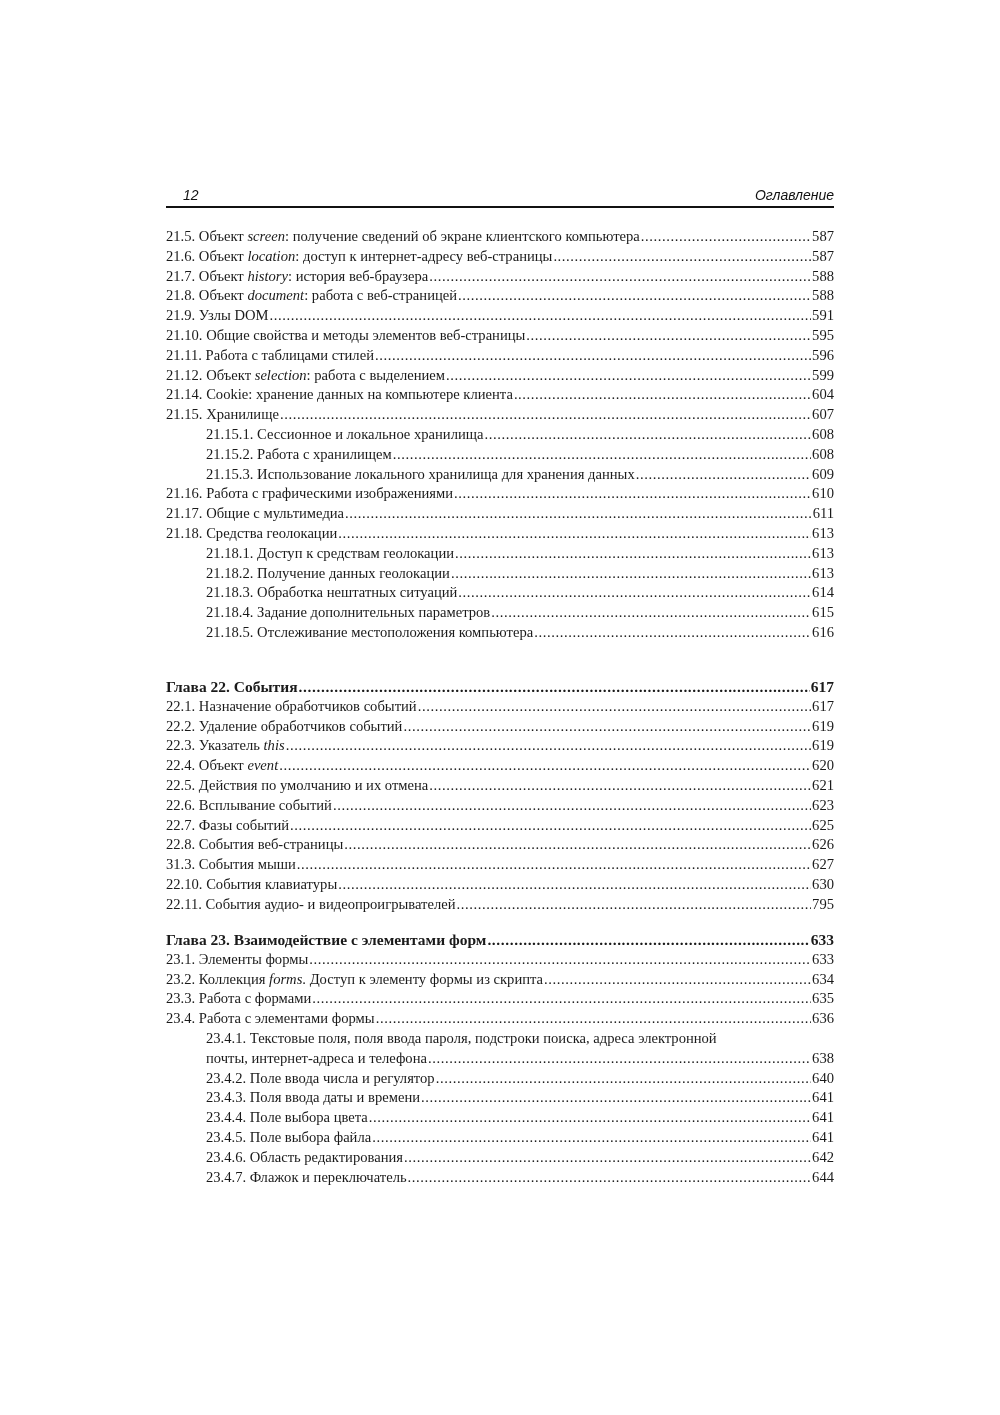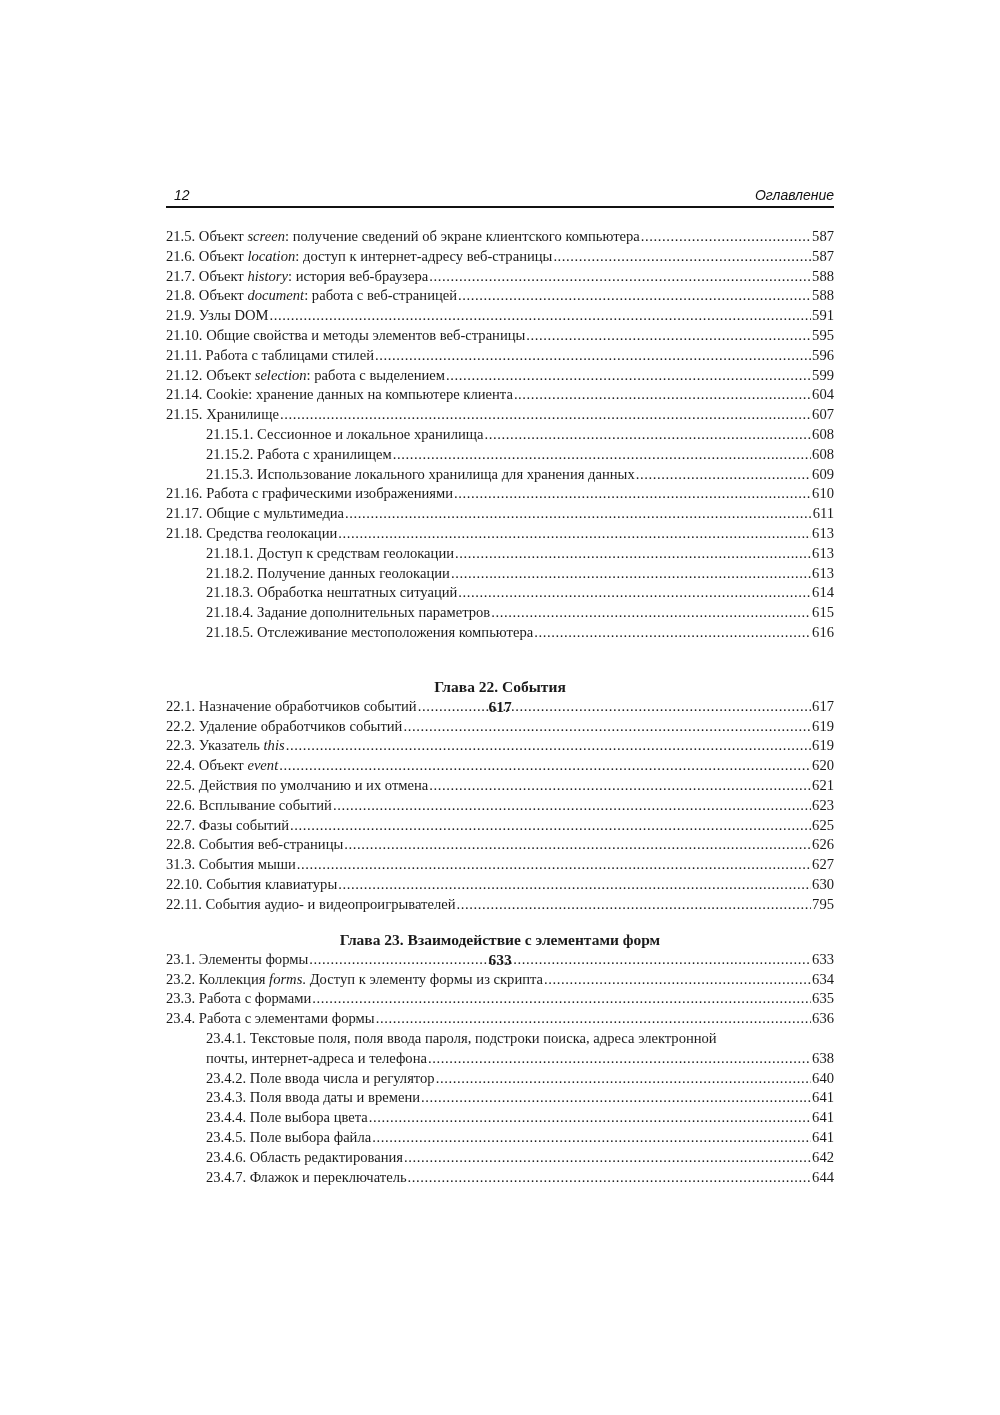--- a/index.html
+++ b/index.html
@@ -1,32 +1,32 @@
 <!DOCTYPE html>
 <html><head>
 <meta charset="utf-8">
 <style>
   html, body { margin:0; padding:0; background:#ffffff; }
   body { width:1000px; height:1415px; position:relative; overflow:hidden; }
   .page { position:absolute; left:166px; top:0; width:668px; }
   .header { position:absolute; top:187px; left:0; width:668px; height:20px;
     font-family:"Liberation Sans", sans-serif; font-style:italic; font-size:14px; color:#111; }
-  .header .pnum { position:absolute; left:8px; top:0; }
+  .header .pnum { position:absolute; left:17px; top:0; }
   .header .ptitle { position:absolute; right:0; top:0; }
   .rule { position:absolute; top:206px; left:0; width:668px; height:2px; background:#111; }
   .toc { position:absolute; left:0; width:668px;
     font-family:"Liberation Serif", serif; font-size:14.6px; color:#1a1a1a; }
-  .entry { display:flex; align-items:center; height:19.8px; line-height:19.8px; white-space:nowrap; }
+  .entry { display:flex; align-items:flex-end; height:19.8px; line-height:19.8px; white-space:nowrap; }
   .entry .t { flex:0 0 auto; }
   .entry .t i { font-style:italic; }
   .entry .dots { flex:1 1 auto; overflow:hidden; margin:0 1px; }
   .entry .dots::before { content:"..................................................................................................................................................................................................................................................."; letter-spacing:0.6px; }
   .entry .p { flex:0 0 auto; }
   .entry.l2 { padding-left:40px; }
-  .entry.chap { font-weight:bold; font-size:15.5px;flex-direction:column; }
+  .entry.chap { font-weight:bold; font-size:15.5px; }
   .wrapline { height:19.8px; line-height:19.8px; padding-left:40px; white-space:nowrap;font-family:Liberation Serif, serif; }
 </style>
 </head>
 <body>
 
 <div class="page">
   <div class="header">
     <span class="pnum">12</span>
     <span class="ptitle">Оглавление</span>
   </div>

